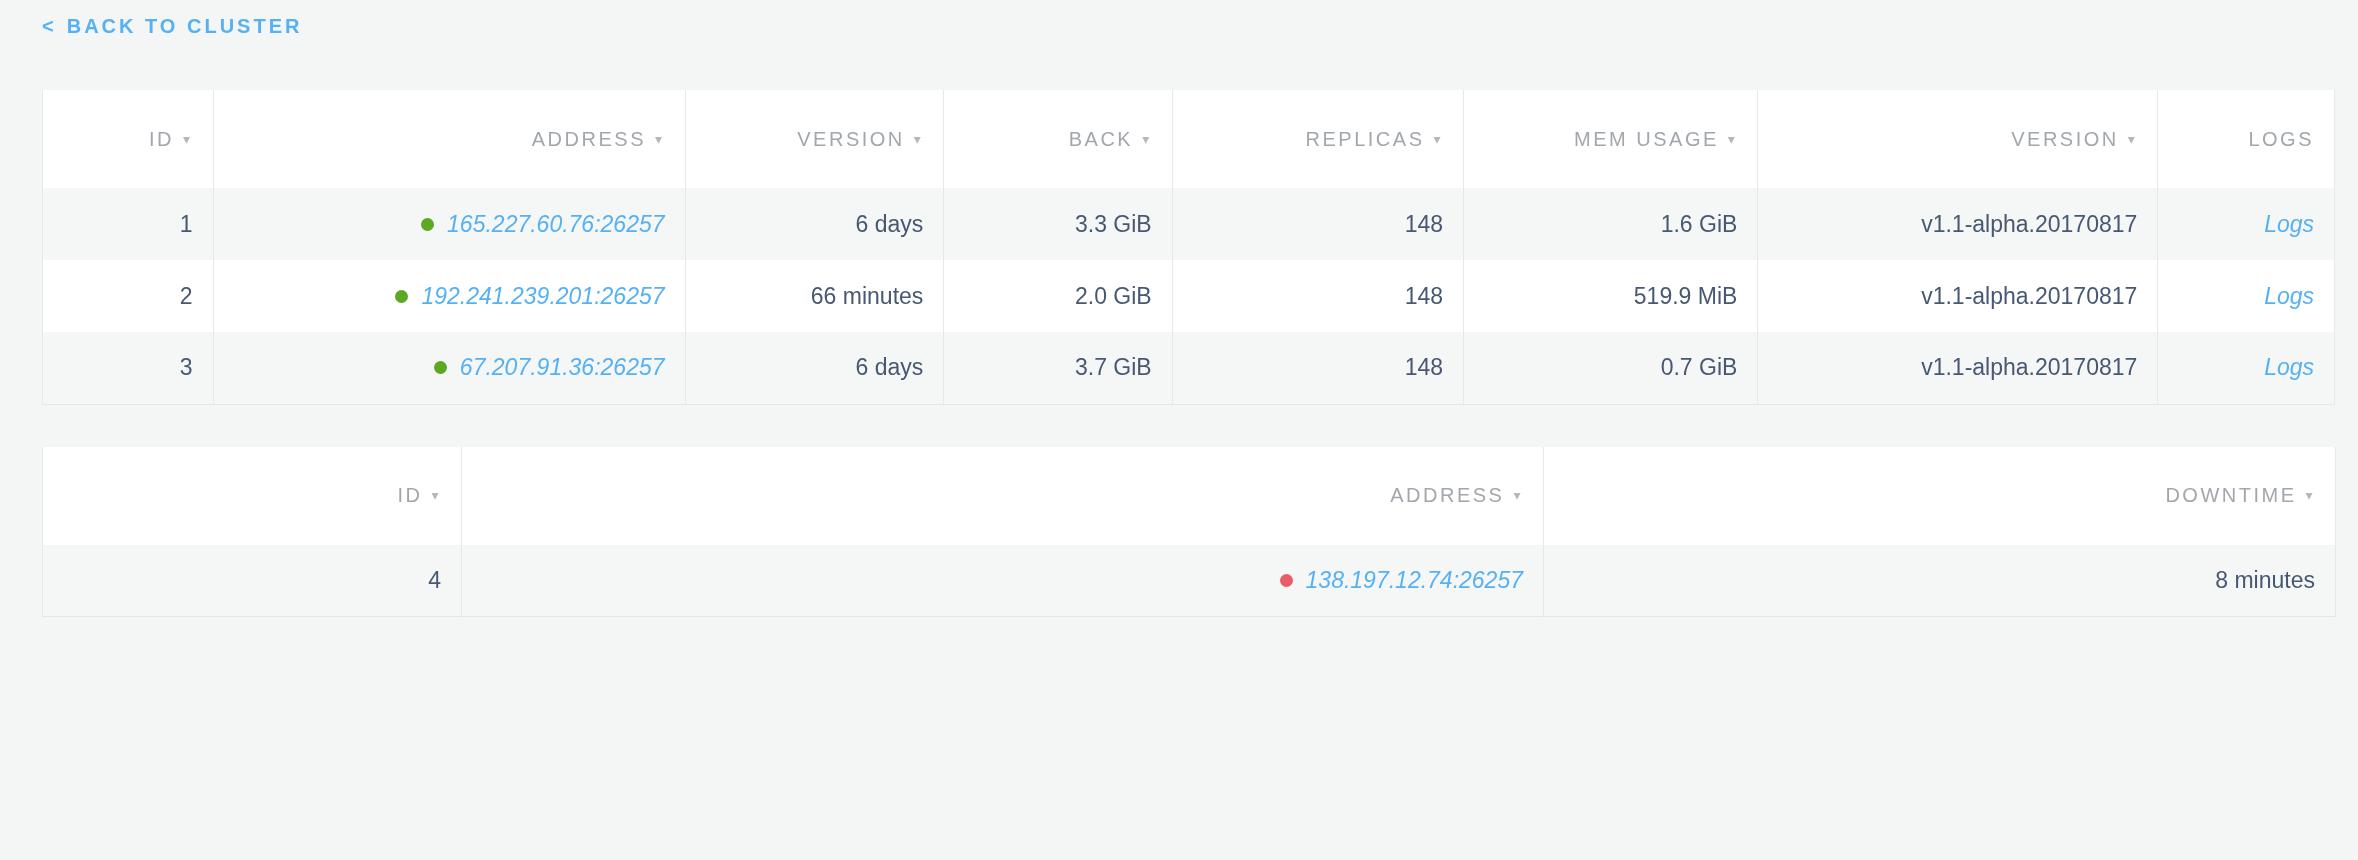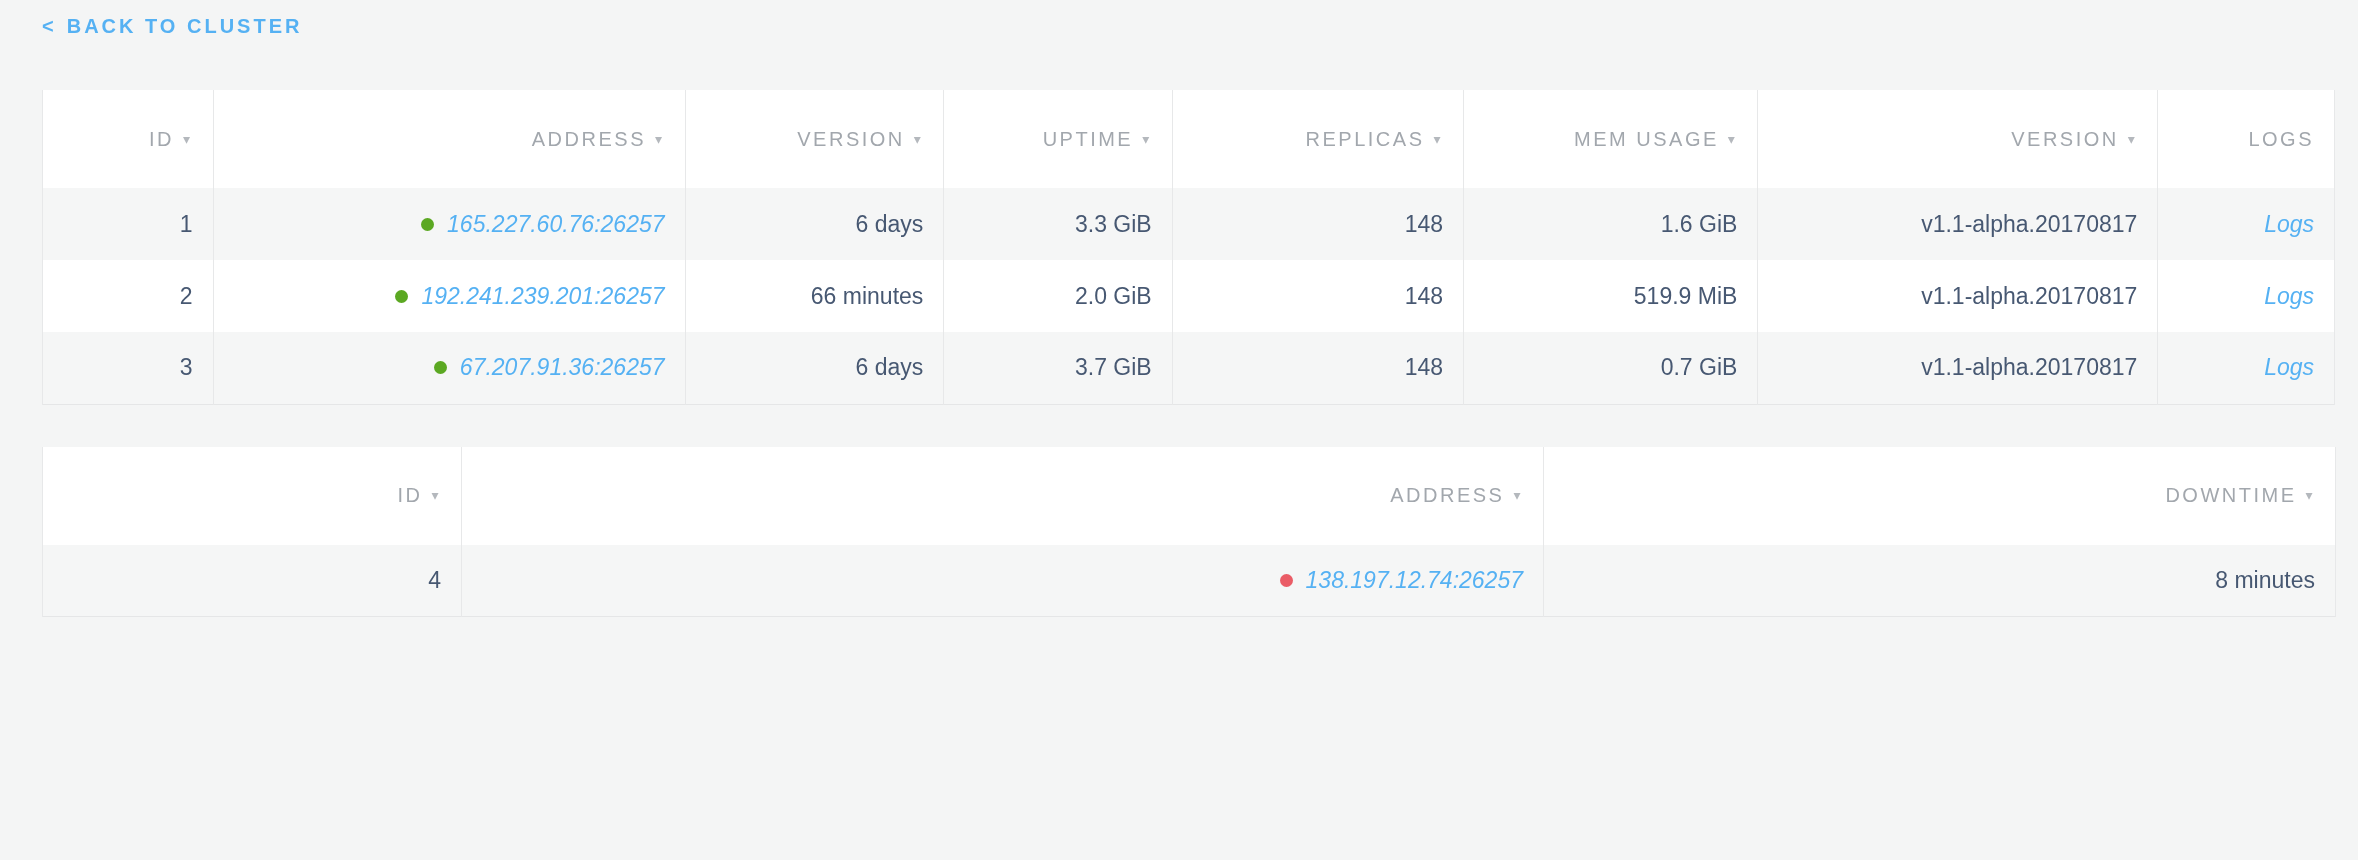--- a/index.html
+++ b/index.html
@@ -114,21 +114,21 @@
     <span class="chev">&lt;</span><span>BACK TO CLUSTER</span>
   </a>
 
 
   <table class="table-live">
     <thead>
       <tr>
         <th class="col-id sortable"><span>ID</span><span class="sort-arrow">▾</span></th>
         <th class="col-address sortable"><span>ADDRESS</span><span class="sort-arrow">▾</span></th>
         <th class="col-uptime sortable"><span>VERSION</span><span class="sort-arrow">▾</span></th>
-        <th class="col-bytes sortable"><span>UPTIME</span><span class="sort-arrow">▾</span></th>
+        <th class="col-bytes sortable"><span>BACK</span><span class="sort-arrow">▾</span></th>
         <th class="col-replicas sortable"><span>REPLICAS</span><span class="sort-arrow">▾</span></th>
         <th class="col-mem sortable"><span>MEM USAGE</span><span class="sort-arrow">▾</span></th>
         <th class="col-version sortable"><span>VERSION</span><span class="sort-arrow">▾</span></th>
         <th class="col-logs"><span>LOGS</span></th>
       </tr>
     </thead>
     <tbody>
       <tr>
         <td class="col-id">1</td>
         <td class="col-address"><span class="status-dot dot-live"></span><a class="cell-link">165.227.60.76:26257</a></td>

